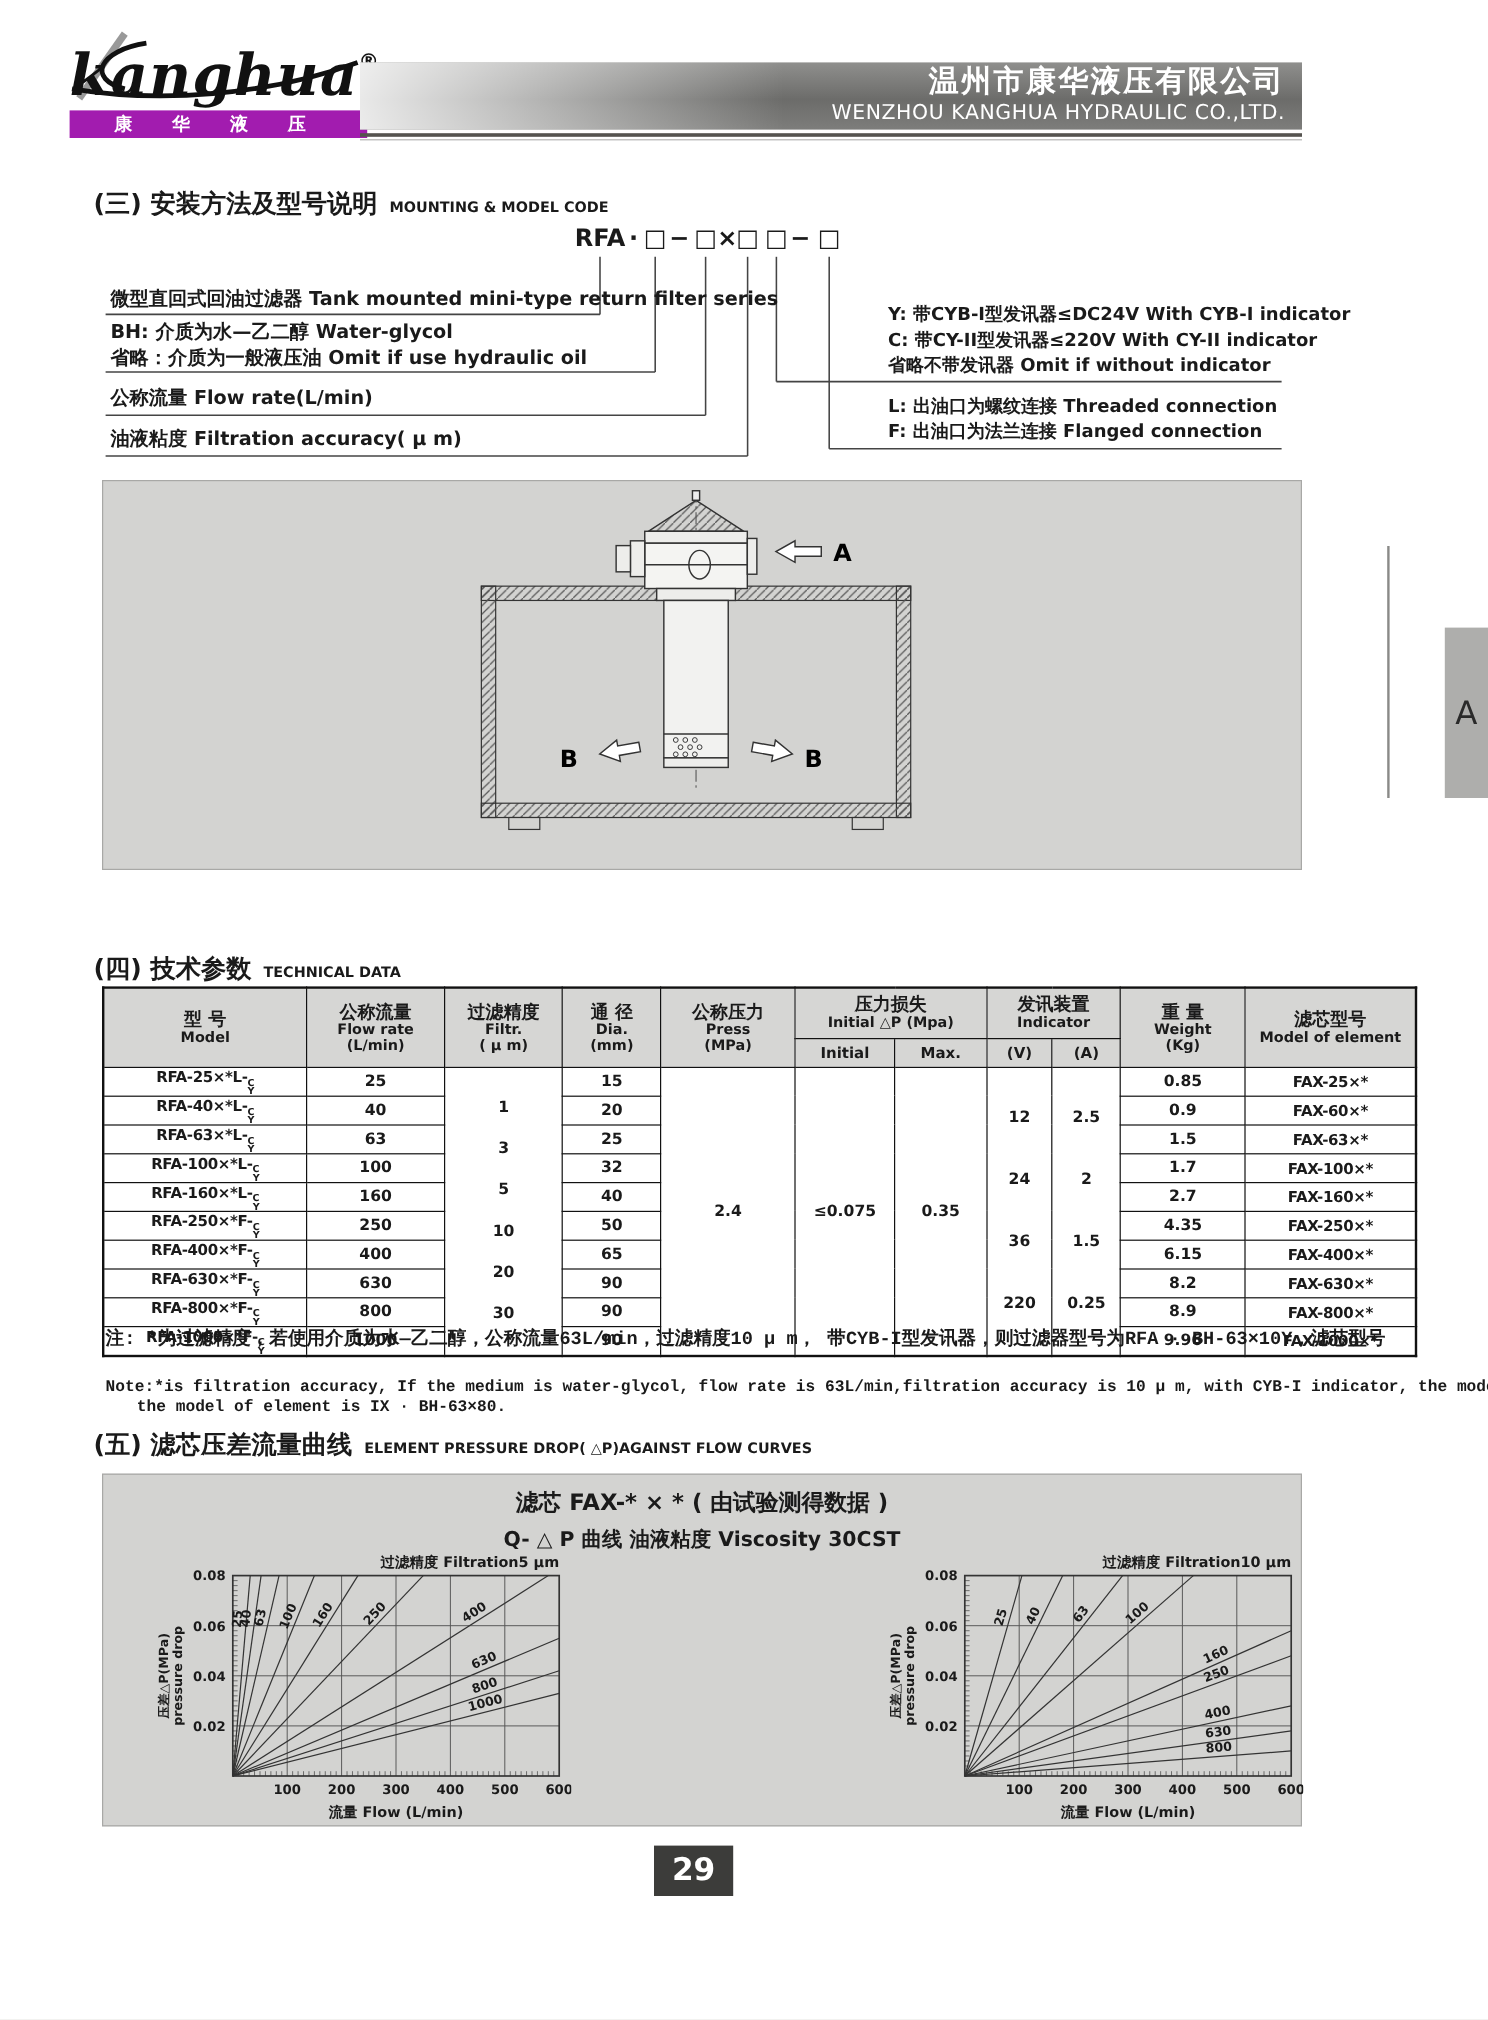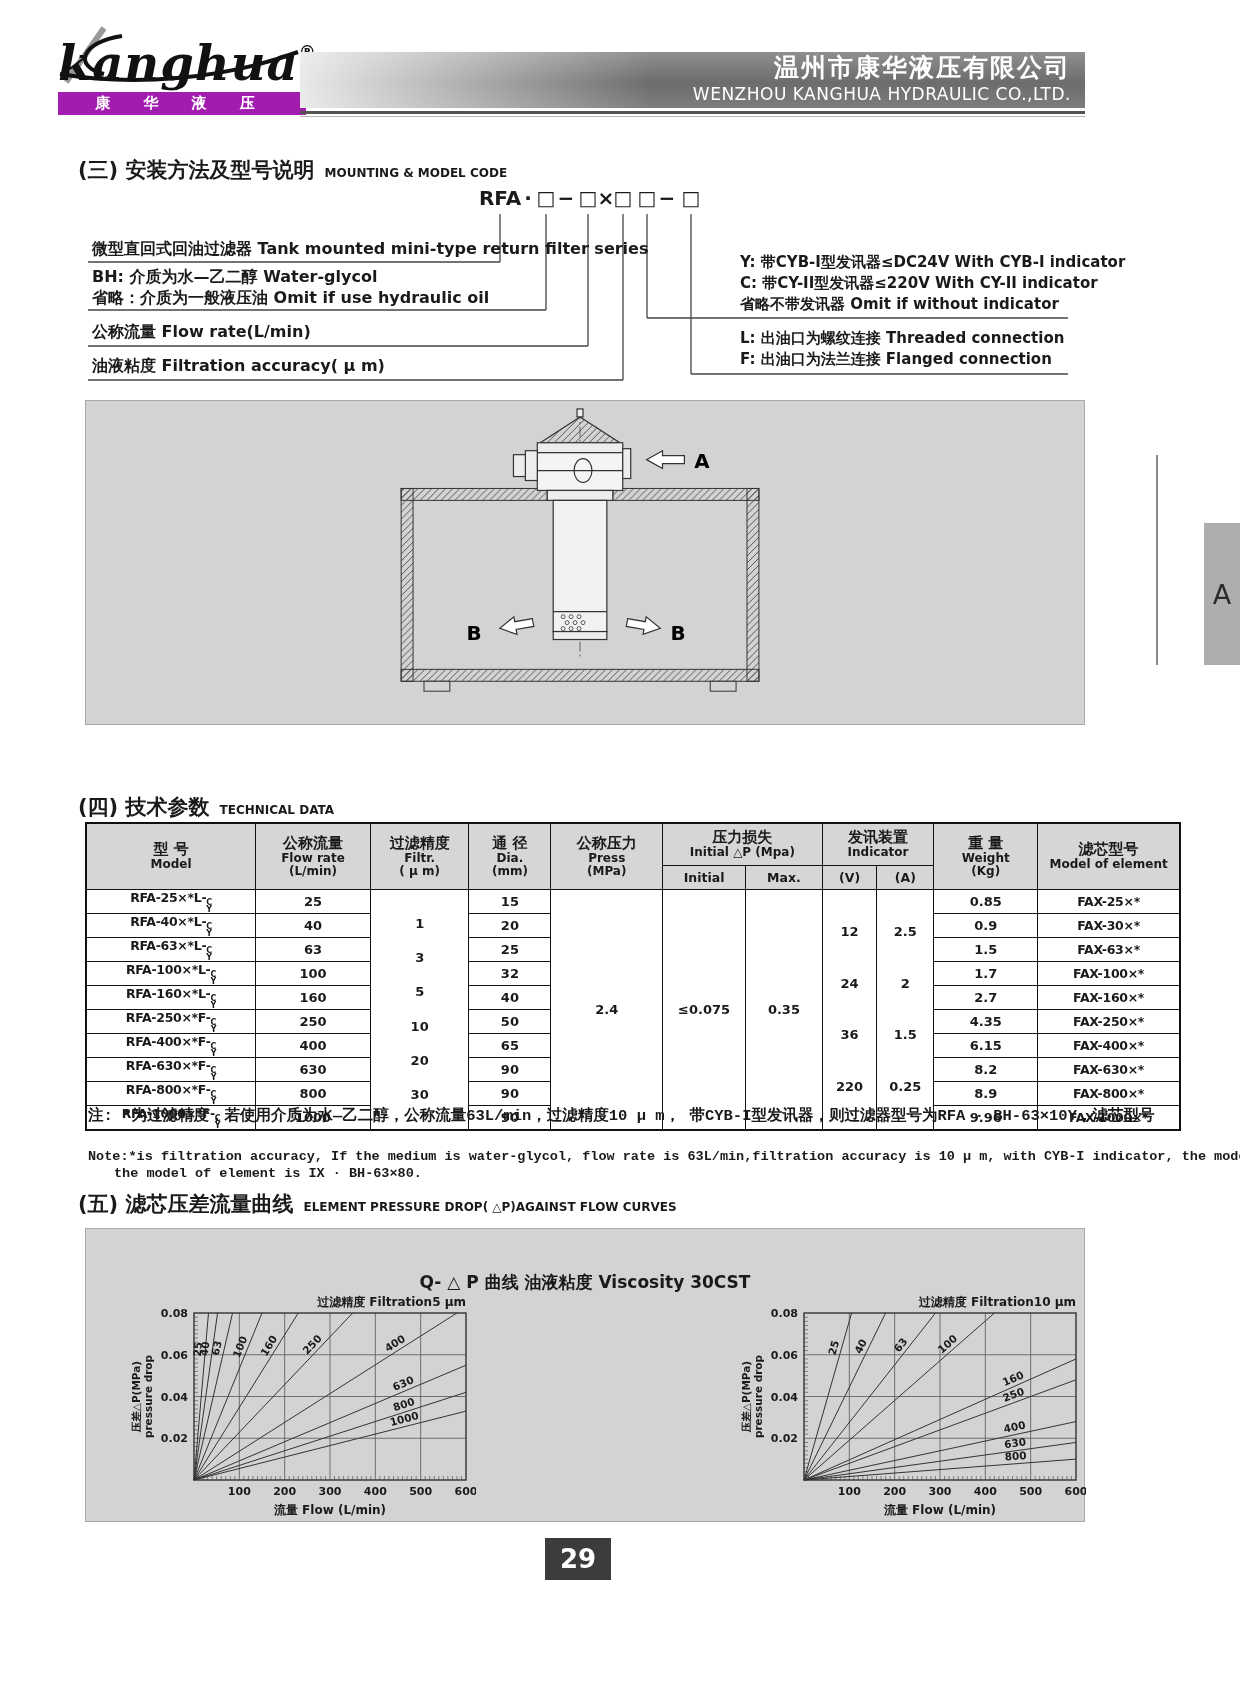--- a/index.html
+++ b/index.html
@@ -321,21 +321,21 @@
           <td class="model">FAX-25×*</td>
         </tr>
         <tr>
           <td class="model">RFA-40×*L-<span class="cy">
               <span>C</span>
               <span>Y</span>
             </span></td>
           <td>40</td>
           <td>20</td>
           <td>0.9</td>
-          <td class="model">FAX-30×*</td>
+          <td class="model">FAX-60×*</td>
         </tr>
         <tr>
           <td class="model">RFA-63×*L-<span class="cy">
               <span>C</span>
               <span>Y</span>
             </span></td>
           <td>63</td>
           <td>25</td>
           <td>1.5</td>
           <td class="model">FAX-63×*</td>
@@ -419,20 +419,21 @@
   <div class="note note-en" style="left:88px;top:1148px;">
     <div>Note:*is filtration accuracy, If the medium is water-glycol, flow rate is 63L/min,filtration accuracy is 10 μ m, with CYB-I indicator, the model of this  filter isRFA · BH-63×10Y,</div>
     <div class="l2">the model of element is IX · BH-63×80.</div>
   </div>
 
   <div class="sec-title" style="left:78px;top:1190px;">
     <span class="cn">(五) 滤芯压差流量曲线</span><span class="en">ELEMENT PRESSURE DROP( △P)AGAINST FLOW CURVES</span>
   </div>
 
   <div class="panel" style="left:85px;top:1228px;width:1000px;height:294px;">
+    <div class="chart-title" style="top:10px;font-size:19px;">滤芯 FAX-* × * ( 由试验测得数据 )</div>
     <div class="chart-title" style="top:42px;font-size:17px;">Q- △ P 曲线 油液粘度 Viscosity 30CST</div>
     <div class="chart-mount" style="left:30px;top:56px;" id="chart0"><svg width="360" height="235" viewBox="0 0 360 235">
           <line x1="123.33333333333333" y1="28" x2="123.33333333333333" y2="195" stroke="#555" stroke-width="0.8"></line>
           <line x1="168.66666666666666" y1="28" x2="168.66666666666666" y2="195" stroke="#555" stroke-width="0.8"></line>
           <line x1="214" y1="28" x2="214" y2="195" stroke="#555" stroke-width="0.8"></line>
           <line x1="259.3333333333333" y1="28" x2="259.3333333333333" y2="195" stroke="#555" stroke-width="0.8"></line>
           <line x1="304.6666666666667" y1="28" x2="304.6666666666667" y2="195" stroke="#555" stroke-width="0.8"></line>
           <line x1="78" y1="153.25" x2="350" y2="153.25" stroke="#555" stroke-width="0.8"></line>
           <line x1="78" y1="111.5" x2="350" y2="111.5" stroke="#555" stroke-width="0.8"></line>
           <line x1="78" y1="69.75" x2="350" y2="69.75" stroke="#555" stroke-width="0.8"></line>

